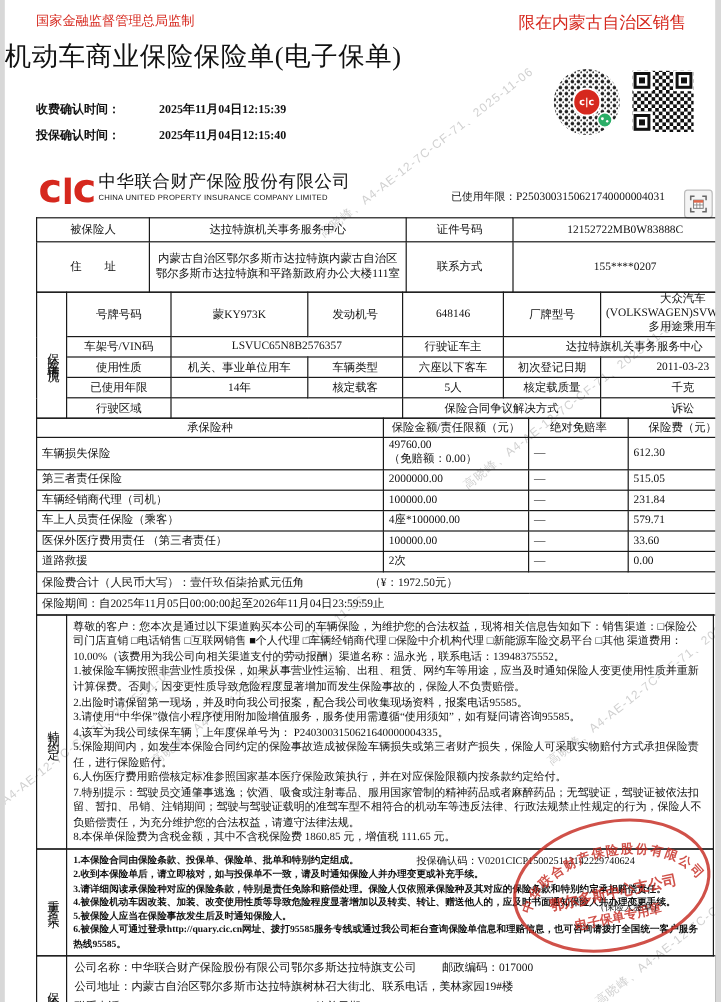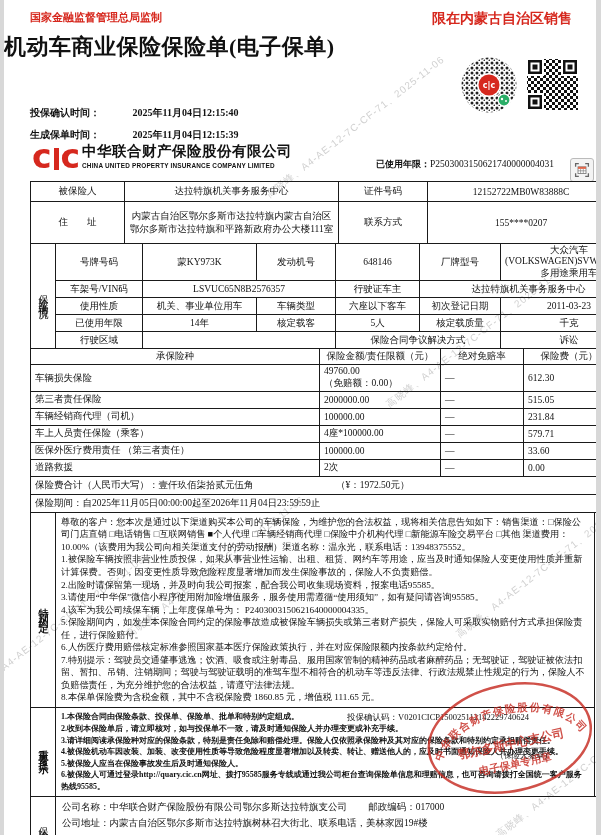--- a/index.html
+++ b/index.html
@@ -1,21 +1,21 @@
 <!DOCTYPE html>
 <html><head>
 <meta charset="utf-8">
 <style>
   html,body{margin:0;padding:0}
   body{width:601px;height:835px;background:#d8d8d8;position:relative;
        font-family:"Liberation Serif","DejaVu Serif",serif;color:#111}
   .page{position:absolute;left:4px;top:0;width:592px;height:835px;background:#fff;overflow:hidden}
   .abs{position:absolute}
   .red{color:#d6281e}
-  .b{font-weight:bold}
+  .b{font-weight:normal}
   
   .wm{position:absolute;color:rgba(150,150,150,.45);font-size:10px;white-space:nowrap;
       transform:rotate(-38deg);letter-spacing:1px;pointer-events:none;font-family:"Liberation Sans",sans-serif}
   
   .reg-note{left:26px;top:10px;font-size:11px}
   .region-note{right:24px;top:10px;font-size:14px}
   .title{left:0;right:0;top:32px;font-size:22px;letter-spacing:.5px}
   .time-row{left:26px;font-size:10px;font-weight:600}
   .time-row .lab{display:inline-block;width:100px}
   
@@ -58,27 +58,27 @@
   <span class="wm" style="left:360px;top:330px">高晓峰、A4-AE-12-7C-CF-71、2025-11-06</span>
   <span class="wm" style="left:100px;top:560px">高晓峰、A4-AE-12-7C-CF-71、2025-11-06</span>
   <span class="wm" style="left:430px;top:560px">高晓峰、A4-AE-12-7C-CF-71、2025-11-06</span>
   <span class="wm" style="left:-60px;top:620px">高晓峰、A4-AE-12-7C-CF-71、2025-11-06</span>
   <span class="wm" style="left:470px;top:760px">高晓峰、A4-AE-12-7C-CF-71、2025-11-06</span>
 
   <div class="abs red b reg-note">国家金融监督管理总局监制</div>
   <div class="abs red b region-note">限在内蒙古自治区销售</div>
   <div class="abs b title">机动车商业保险保险单(电子保单)</div>
 
+  <div class="abs time-row" style="top:84px">
+    <span class="lab">收费确认时间：</span>
+    <span>2025年11月04日12:15:39</span>
+  </div>
   <div class="abs time-row" style="top:106px">
     <span class="lab">投保确认时间：</span>
     <span>2025年11月04日12:15:40</span>
-  </div>
-  <div class="abs time-row" style="top:128px">
-    <span class="lab">生成保单时间：</span>
-    <span>2025年11月04日12:15:39</span>
   </div>
 
   <svg class="qr" style="left:456px;top:56px" width="58" height="58" viewBox="0 0 58 58">
     <defs>
         <pattern id="pd" width="5" height="5" patternUnits="userSpaceOnUse">
           <circle cx="2" cy="2" r="1.5" fill="#222"></circle>
           <circle cx="4.5" cy="4.5" r="1" fill="#333"></circle>
         </pattern>
       </defs>
     <circle cx="29" cy="29" r="27.5" fill="url(#pd)"></circle>
@@ -238,21 +238,21 @@
       </tr>
       <tr style="height:17px">
         <td>道路救援</td>
         <td>2次</td>
         <td>—</td>
         <td>0.00</td>
       </tr>
       <tr style="height:18px">
         <td colspan="4">
           <span>保险费合计（人民币大写）：壹仟玖佰柒拾贰元伍角</span>
-          <span style="margin-left:80px">（¥：1972.50元）</span>
+          <span style="margin-left:52px">（¥：1972.50元）</span>
         </td>
       </tr>
       <tr style="height:18px">
         <td colspan="4">保险期间：自2025年11月05日00:00:00起至2026年11月04日23:59:59止</td>
       </tr>
     </tbody>
       </table>
 
     <table>
       <tbody>

